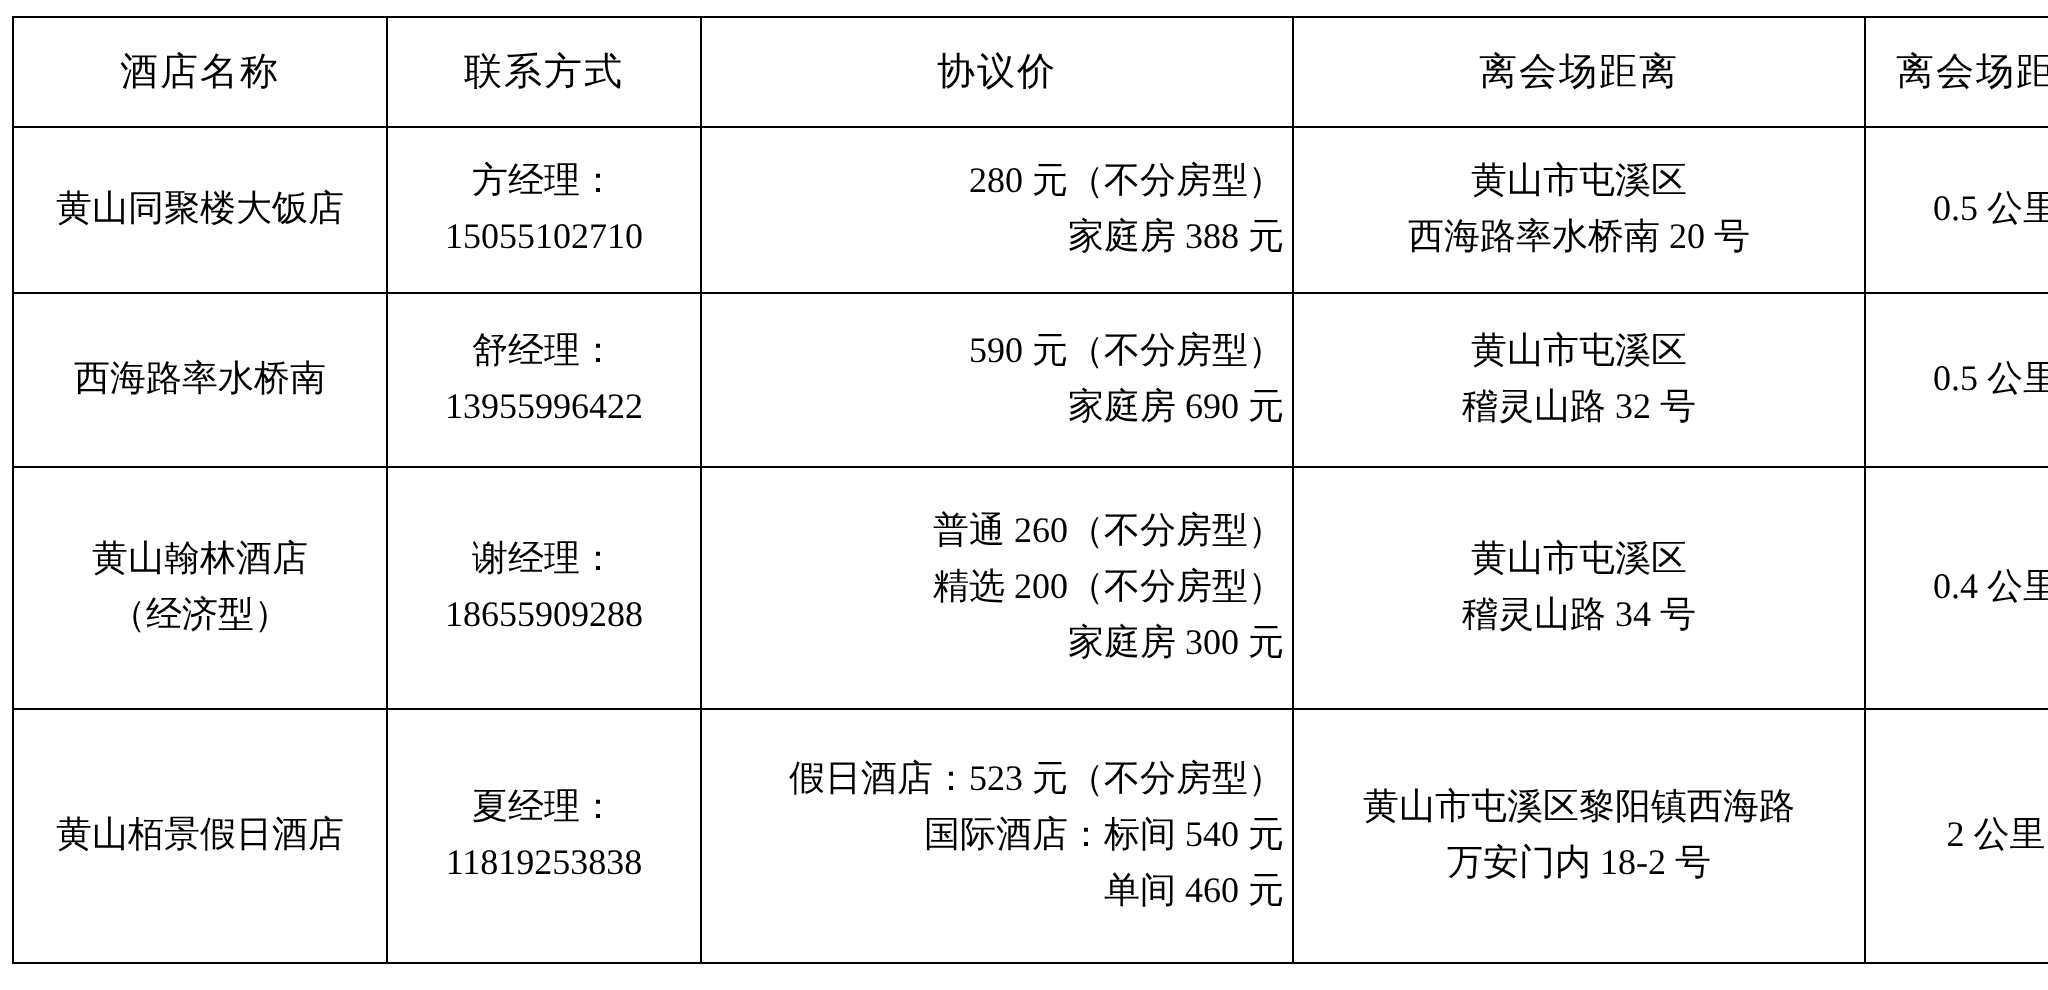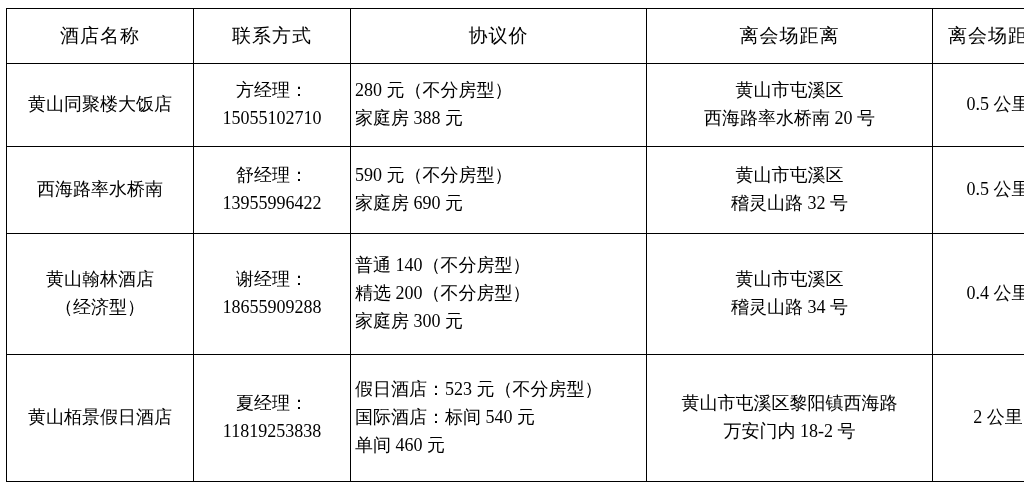--- a/index.html
+++ b/index.html
@@ -55,21 +55,21 @@
   }
   .cell-lines .line {
     display: block;
     white-space: nowrap;
   }
   .row-1 td { height: 74px; }
   .row-2 td { height: 78px; }
   .row-3 td { height: 112px; }
   .row-4 td { height: 118px; }
   .price-left .line {
-    text-align: left;
+    text-align: right;
   }
 </style>
 </head>
 <body>
 
 <div class="page">
   <table class="hotel-table">
     <thead>
       <tr>
         <th class="col-name">酒店名称</th>
@@ -151,21 +151,21 @@
           </span>
         </td>
         <td>
           <span class="cell-lines">
             <span class="line">谢经理：</span>
             <span class="line">18655909288</span>
           </span>
         </td>
         <td class="price-left">
           <span class="cell-lines">
-            <span class="line">普通 140（不分房型）</span>
+            <span class="line">普通 260（不分房型）</span>
             <span class="line">精选 200（不分房型）</span>
             <span class="line">家庭房 300 元</span>
           </span>
         </td>
         <td>
           <span class="cell-lines">
             <span class="line">黄山市屯溪区</span>
             <span class="line">稽灵山路 34 号</span>
           </span>
         </td>

